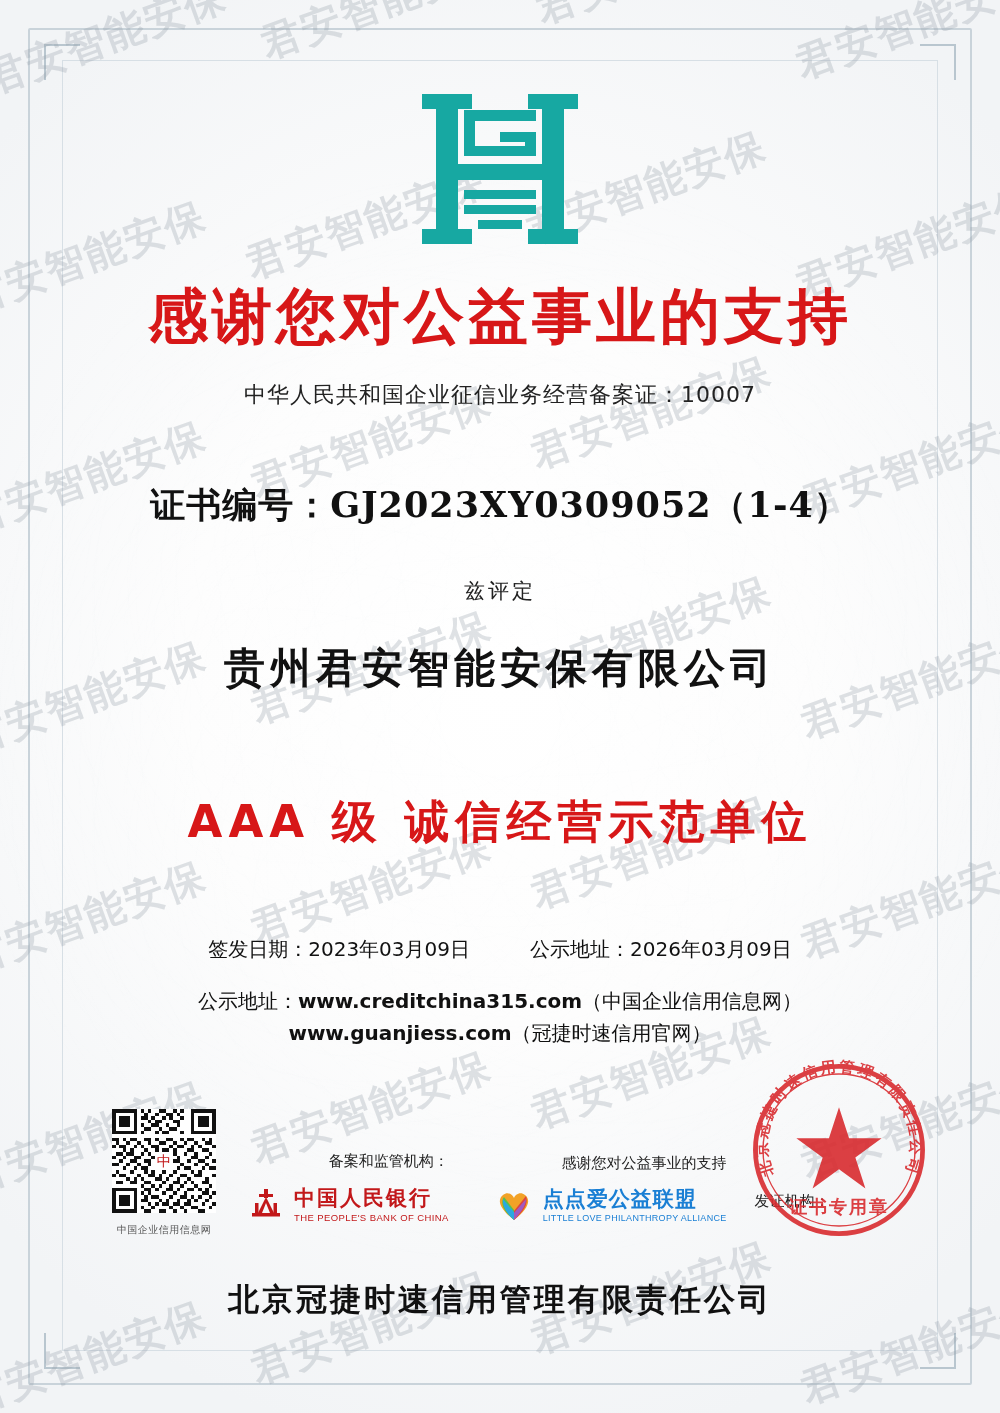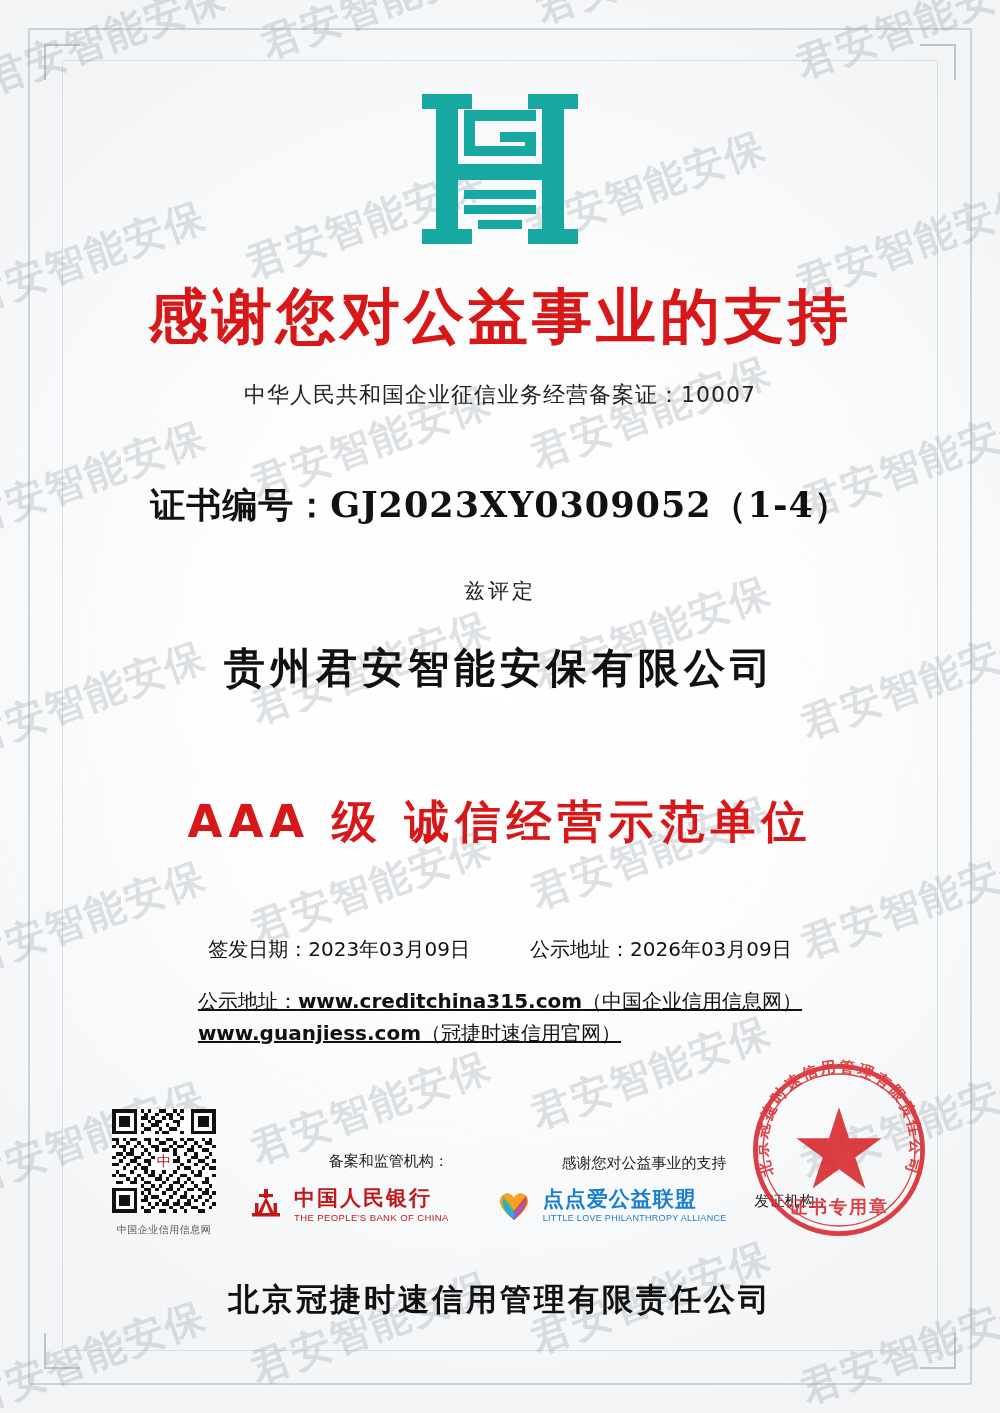--- a/index.html
+++ b/index.html
@@ -148,25 +148,25 @@
     margin-top: 84px;
     display: flex;
     gap: 60px;
     font-size: 20px;
     color: #111;
     font-family: "DejaVu Sans", "Liberation Sans", sans-serif;
   }
 
   .url-block {
     margin-top: 22px;
+    text-align: center;
     font-size: 20px;
     color: #111;
     line-height: 32px;
     font-family: "DejaVu Sans", "Liberation Sans", sans-serif;
-    text-decoration: underline;
   }
   .url-block .u { font-weight: 700; }
 
   
   .bottom-row {
     position: absolute;
     left: 100px;
     right: 100px;
     bottom: 176px;
     display: flex;

